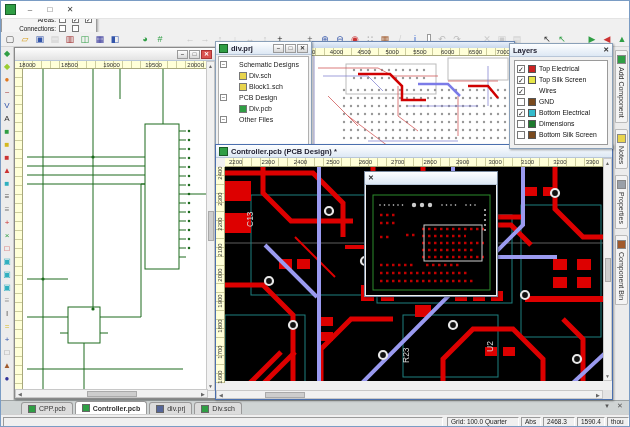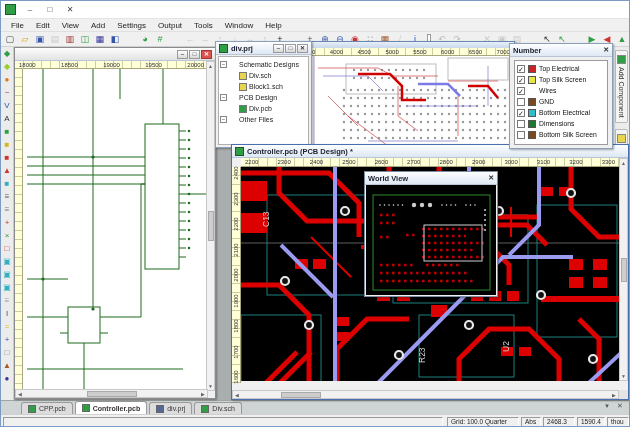--- a/index.html
+++ b/index.html
@@ -102,21 +102,21 @@
   #hide-btn{width:34px;height:10px;border:1px solid #888;background:linear-gradient(#fdfdfd,#dcdcdc);
     font-size:6.5px;text-align:center;line-height:9px;color:#222;}
   #pick-headers{flex:1;display:flex;justify-content:flex-end;gap:4px;font-size:6.3px;color:#111;}
   #pick-headers span{width:13px;text-align:center;}
   .pick-row{display:flex;align-items:center;height:9px;}
   .pick-label{flex:1;text-align:right;font-size:6.3px;color:#111;padding-right:3px;white-space:nowrap;}
   .pick-row .boxes{display:flex;gap:6px;padding-right:2px;}
   .pick-row .chk{width:7px;height:7px;font-size:6px;line-height:7px;}
 
   
-  #pcbwin{left:214px;top:143px;width:398px;height:256px;z-index:5;border-color:#4a6fae;margin-left:16px;}
+  #pcbwin{left:214px;top:143px;width:398px;height:256px;z-index:5;border-color:#4a6fae;}
   #pcb-hrule{position:absolute;left:9px;top:13px;right:9px;height:9px;}
   #pcb-vrule{position:absolute;left:0;top:22px;width:9px;height:216px;}
   #pcb-canvas{position:absolute;left:9px;top:22px;right:9px;bottom:18px;background:#000;overflow:hidden;}
   #pcb-vscroll{right:0;top:13px;width:9px;bottom:18px;flex-direction:column;justify-content:space-between;}
   #pcb-hscroll{left:0;bottom:0;right:9px;height:9px;}
   #pcb-hscroll .thumb{width:40px;height:6px;margin-left:40px;}
   #pcb-corner{position:absolute;right:0;bottom:0;width:9px;height:9px;background:#e4e4e4;}
 
   
   #worldview{left:363px;top:170px;width:134px;height:126px;z-index:7;border-color:#7b8ba0;}
@@ -148,32 +148,20 @@
 
 <div id="app">
 
   <div id="titlebar">
     <span id="app-icon"></span>
     <span class="caption-btn">–</span>
     <span class="caption-btn">□</span>
     <span class="caption-btn">✕</span>
   </div>
 
-  <div id="menubar">
-
-  <span class="menu-item">File</span>
-      <span class="menu-item">Edit</span>
-      <span class="menu-item">View</span>
-      <span class="menu-item">Add</span>
-      <span class="menu-item">Settings</span>
-      <span class="menu-item">Output</span>
-      <span class="menu-item">Tools</span>
-      <span class="menu-item">Window</span>
-      <span class="menu-item">Help</span>
-    </div>
 
   <div id="toolbar">
     <span style="display:flex">
 
     <span class="tbi" style="color: rgb(68, 68, 68);">▢</span>
         <span class="tbi" style="color: rgb(216, 160, 32);">▱</span>
         <span class="tbi" style="color: rgb(51, 85, 170);">▣</span>
         <span class="tbi disabled" style="color: rgb(136, 136, 136);">▤</span>
         <span class="tbi" style="color: rgb(160, 48, 48);">▥</span>
         <span class="tbi" style="color: rgb(47, 158, 68);">◫</span>
@@ -520,21 +508,21 @@
     <div class="sb" id="pcb-hscroll">
       <span class="arr">◀</span>
       <span class="thumb"></span>
       <span class="arr" style="margin-left:auto">▶</span>
     </div>
     <div id="pcb-corner"></div>
   </div>
 
   <div class="win" id="layers">
     <div class="wtitle">
-      <span style="flex:1">Number</span>
+      <span style="flex:1">Layers</span>
       <span style="font-size:7px;color:#333">✕</span>
     </div>
     <div id="layers-list">
 
     <div class="layer-row">
         <span class="chk">✓</span>
         <span class="swatch" style="background: rgb(204, 34, 34);"></span>
         <span class="layer-label">Top Electrical</span>
       </div>
         <div class="layer-row">
@@ -643,21 +631,20 @@
           <span class="chk">✓</span>
           <span class="chk">✓</span>
           <span class="chk">✓</span>
         </span>
       </div>
       </div>
   </div>
 
   <div class="win" id="worldview">
     <div class="wtitle">
-      <span style="flex:1">World View</span>
       <span style="font-size:7px;color:#333">✕</span>
     </div>
     <div id="wv-canvas">
       <svg width="132" height="112" viewBox="0 0 132 112">
         <rect width="132" height="112" fill="#000"></rect>
         <rect x="7" y="10" width="117" height="95" fill="none" stroke="#2c8c2c" stroke-width="1"></rect>
         <g stroke="#dddddd" stroke-width="1.6" stroke-linecap="round">
           <line x1="14" y1="20" x2="38" y2="20" stroke-dasharray="0 4.5"></line>
           <line x1="76" y1="20" x2="90" y2="20" stroke-dasharray="0 4.5"></line>
           <line x1="100" y1="20" x2="112" y2="20" stroke-dasharray="0 4.5"></line>

